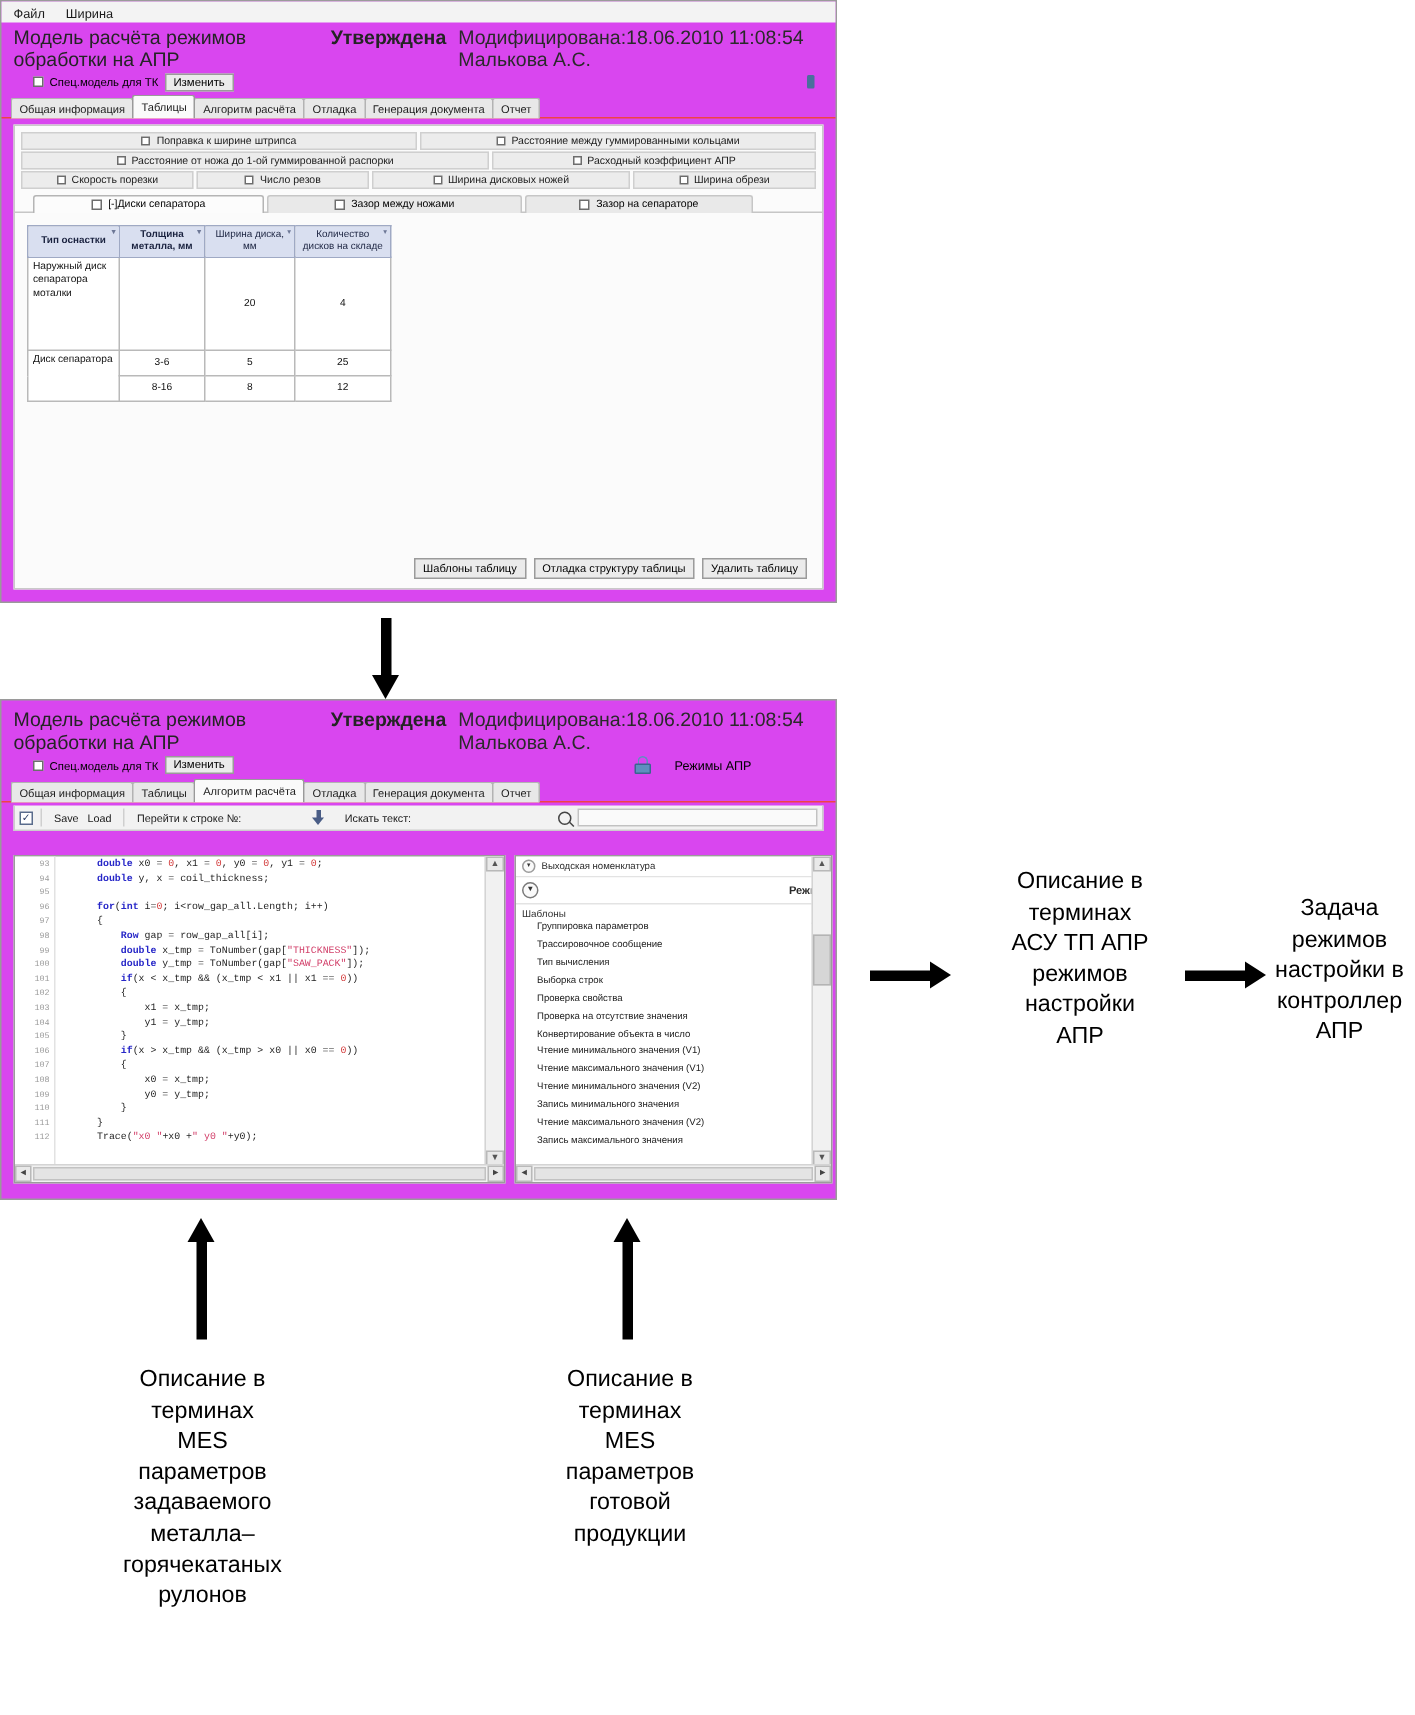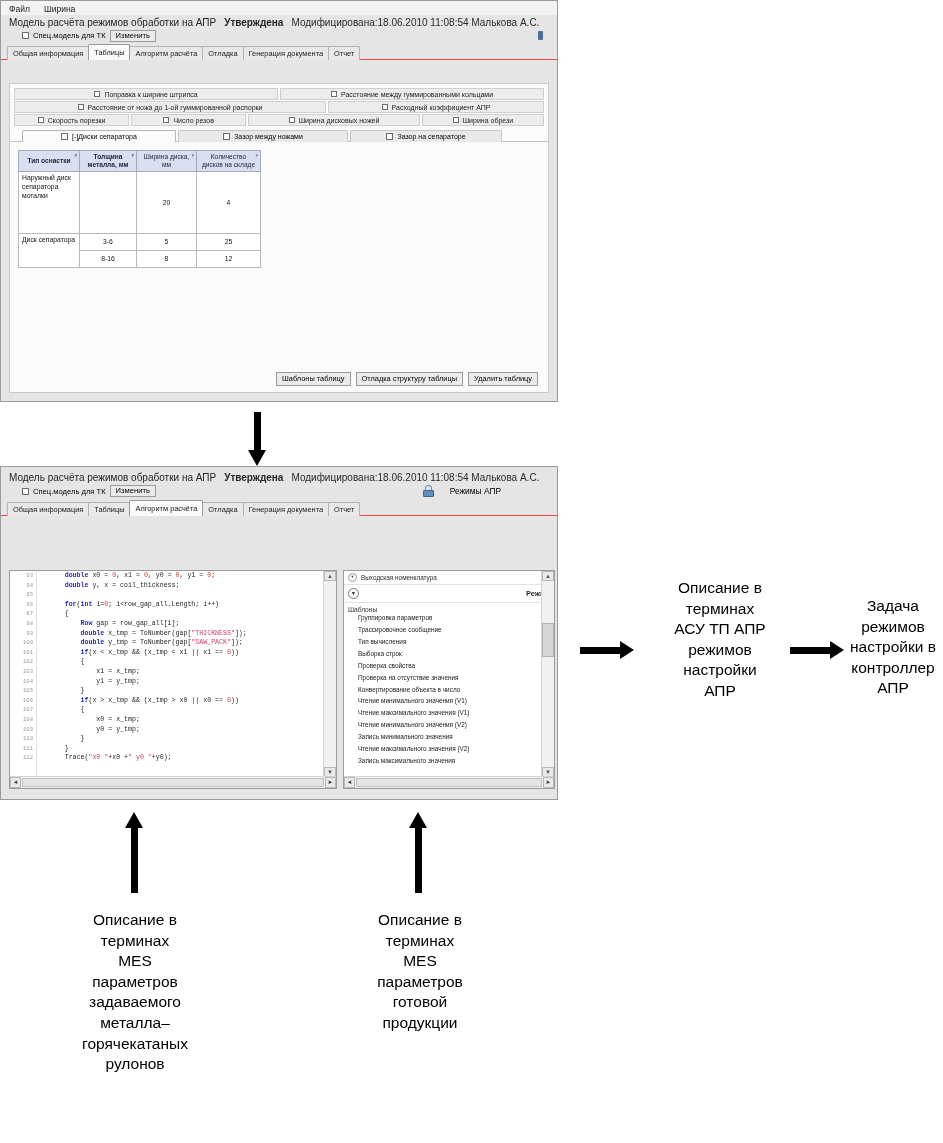--- a/index.html
+++ b/index.html
@@ -1,26 +1,26 @@
 <!DOCTYPE html>
 <html><head>
 <meta charset="utf-8">
 <style>
   html,body{margin:0;padding:0;background:#ffffff;}
   body{width:943px;height:1143px;position:relative;font-family:"Liberation Sans",sans-serif;color:#000;}
   .stage{position:absolute;left:0;top:0;width:943px;height:1143px;overflow:hidden;}
 
   
-  .win{position:absolute;background:#e5e5e5;border:1px solid #9a9a9a;box-sizing:border-box;}
+  .win{position:absolute;background:#d946ef;border:1px solid #9a9a9a;box-sizing:border-box;}
 
   .menubar{height:14px;display:flex;align-items:center;gap:14px;padding:1px 8px 0 8px;
            font-size:8.5px;color:#1a1a1a;background:#f3f3f3;box-sizing:border-box;}
   .menubar span{white-space:nowrap;}
 
-  .hdr-line{display:flex;align-items:baseline;gap:8px;padding:2px 8px 0 8px;font-size:10px;color:#242424;}
+  .hdr-line{display:flex;align-items:baseline;gap:8px;padding:2px 8px 0 8px;font-size:13px;color:#242424;}
   .hdr-line b{font-weight:bold;}
   .hdr-mod{color:#2a2a2a;}
 
   .hdr-line2{display:flex;align-items:center;gap:4px;padding:2px 8px 1px 21px;font-size:7.6px;}
   .chk{width:7px;height:7px;border:1px solid #6d6d6d;background:#fff;display:inline-block;box-sizing:border-box;}
   .minibtn{border:1px solid #9b9b9b;background:#ebebeb;font-size:7.6px;padding:1px 5px;
            font-family:"Liberation Sans",sans-serif;line-height:1.05;box-sizing:border-box;}
 
   
   .tabstrip{display:flex;align-items:flex-end;gap:0;padding:0 6px;height:15px;
@@ -271,20 +271,35 @@
 
     <div class="tabstrip" style="margin-top:3px;">
       <div class="tab">Общая информация</div>
       <div class="tab">Таблицы</div>
       <div class="tab active">Алгоритм расчёта</div>
       <div class="tab">Отладка</div>
       <div class="tab">Генерация документа</div>
       <div class="tab">Отчет</div>
     </div>
 
+    <div class="w2toolbar" style="margin:2px 8px 0 8px;">
+      <span class="tbchk">✓</span>
+      <span class="tbsep"></span>
+      <span class="tbitem">Save</span>
+      <span class="tbitem">Load</span>
+      <span class="tbsep"></span>
+      <span class="tbitem">Перейти к строке №:</span>
+      <span style="width:44px"></span>
+      <span class="downarrowico"></span>
+      <span style="width:10px"></span>
+      <span class="tbitem">Искать текст:</span>
+      <span style="flex:1"></span>
+      <span class="magnifier"></span>
+      <input class="searchbox" style="max-width: 160px;" value="">
+    </div>
 
     <div class="editorwrap">
       <div class="gutter" id="gutter">
           <div class="gutnum">93</div>
           <div class="gutnum">94</div>
           <div class="gutnum">95</div>
           <div class="gutnum">96</div>
           <div class="gutnum">97</div>
           <div class="gutnum">98</div>
           <div class="gutnum">99</div>

